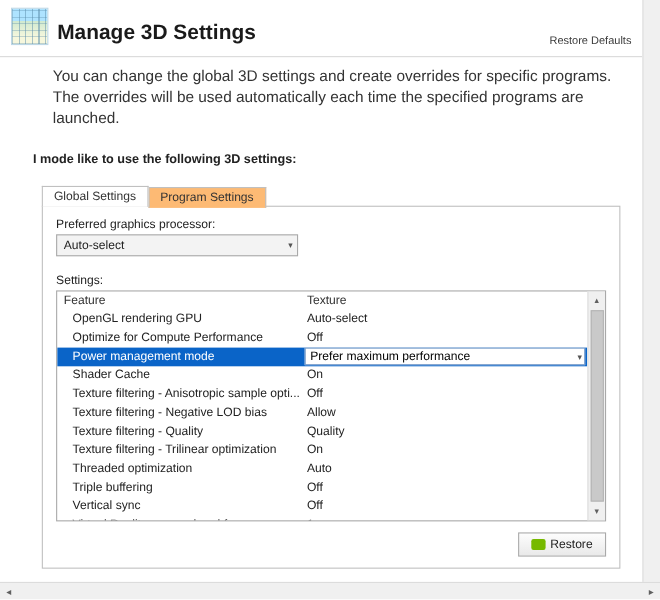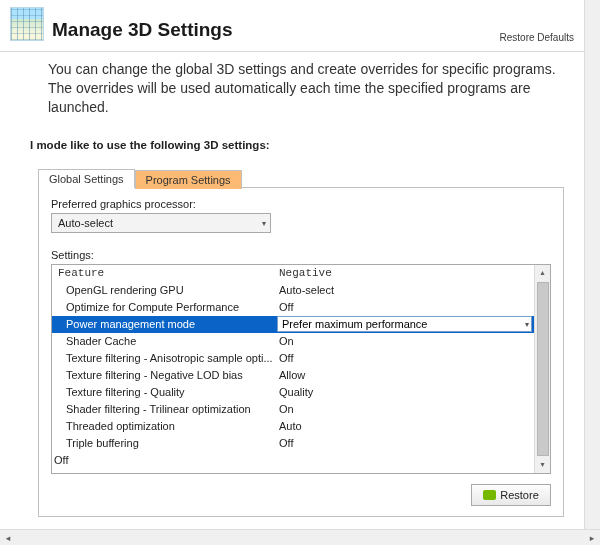--- a/index.html
+++ b/index.html
@@ -202,21 +202,20 @@
     color: #606060;
   }
   .grid-row {
     display: flex;
     height: 17px;
     align-items: center;
     font-size: 11px;
   }
   .grid-row.header-row {
     color: #333;
-    font-family: Liberation Mono, monospace;
   }
   .grid-row .col-feature {
     flex: 0 0 225px;
     padding-left: 6px;
     overflow: hidden;
     text-overflow: ellipsis;
     white-space: nowrap;
   }
   .grid-row .col-setting {
     flex: 1;
@@ -302,21 +301,21 @@
         <span>Auto-select</span>
         <span class="caret">▾</span>
       </div>
 
       <div class="settings-label">Settings:</div>
 
       <div class="grid-wrap">
         <div class="grid-body">
           <div class="grid-row header-row">
             <div class="col-feature">Feature</div>
-            <div class="col-setting">Negative</div>
+            <div class="col-setting">Texture</div>
           </div>
           <div id="grid-rows">
               <div class="grid-row indent">
                 <div class="col-feature">OpenGL rendering GPU</div>
                 <div class="col-setting">Auto-select</div>
               </div>
               <div class="grid-row indent">
                 <div class="col-feature">Optimize for Compute Performance</div>
                 <div class="col-setting">Off</div>
               </div>
@@ -339,32 +338,33 @@
               </div>
               <div class="grid-row indent">
                 <div class="col-feature">Texture filtering - Negative LOD bias</div>
                 <div class="col-setting">Allow</div>
               </div>
               <div class="grid-row indent">
                 <div class="col-feature">Texture filtering - Quality</div>
                 <div class="col-setting">Quality</div>
               </div>
               <div class="grid-row indent">
-                <div class="col-feature">Shader filtering - Trilinear optimization</div>
+                <div class="col-feature">Texture filtering - Trilinear optimization</div>
                 <div class="col-setting">On</div>
               </div>
               <div class="grid-row indent">
                 <div class="col-feature">Threaded optimization</div>
                 <div class="col-setting">Auto</div>
               </div>
               <div class="grid-row indent">
                 <div class="col-feature">Triple buffering</div>
                 <div class="col-setting">Off</div>
               </div>
               <div class="grid-row indent">
+                <div class="col-feature">Vertical sync</div>
                 <div class="col-setting">Off</div>
               </div>
               <div class="grid-row indent">
                 <div class="col-feature">Virtual Reality pre-rendered frames</div>
                 <div class="col-setting">1</div>
               </div>
             </div>
         </div>
         <div class="grid-scrollbar">
           <div class="arrow">▴</div>

